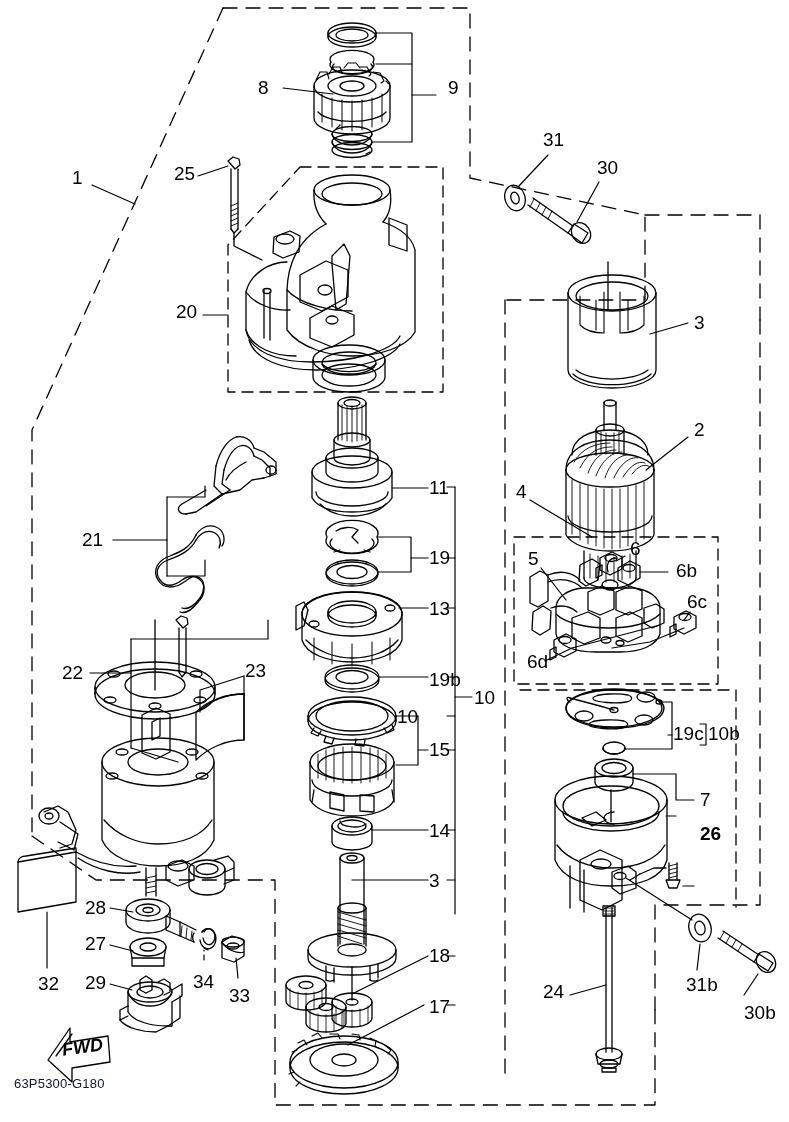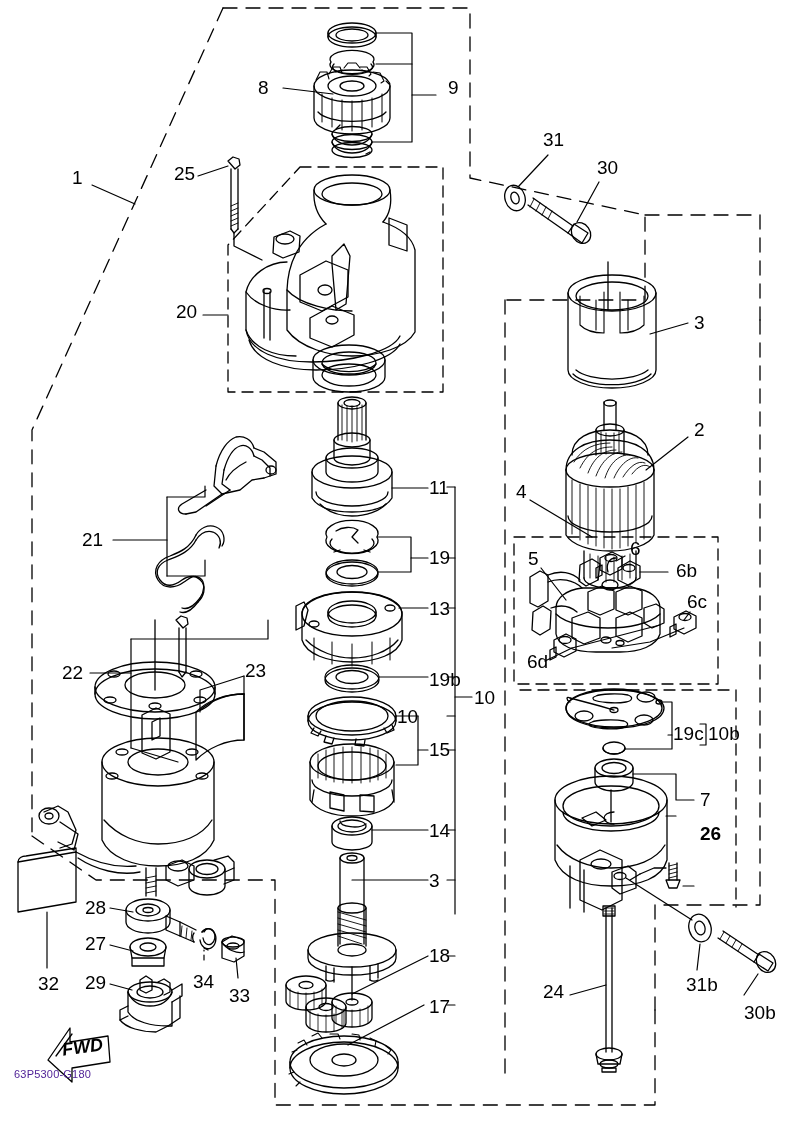--- a/index.html
+++ b/index.html
@@ -1,20 +1,20 @@
 <!DOCTYPE html>
 <html><head>
 <meta charset="utf-8">
 <style>
   html,body{margin:0;padding:0;background:#ffffff;}
   body{width:789px;height:1122px;font-family:"Liberation Sans",sans-serif;overflow:hidden;}
   #sheet{position:relative;width:789px;height:1122px;background:#fff;}
   #sheet svg{position:absolute;left:0;top:0;}
   .lbl{position:absolute;font-family:"Liberation Sans",sans-serif;font-size:19px;font-weight:400;color:#000;line-height:1;white-space:nowrap;}
-  .partno{position:absolute;font-size:11px;letter-spacing:0.2px;color:#4c1d95;}
+  .partno{position:absolute;font-size:13px;letter-spacing:0.2px;color:#0f172a;margin-top:8px;}
   .fwdtxt{font-style:italic;font-weight:bold;}
 </style>
 </head>
 <body>
 
 <div id="sheet">
 
 <svg width="789" height="1122" viewBox="0 0 789 1122" fill="none" stroke="#000" stroke-width="1.3" stroke-linecap="round" stroke-linejoin="round">
 
   <g stroke-dasharray="14 9" stroke-width="1.3">

